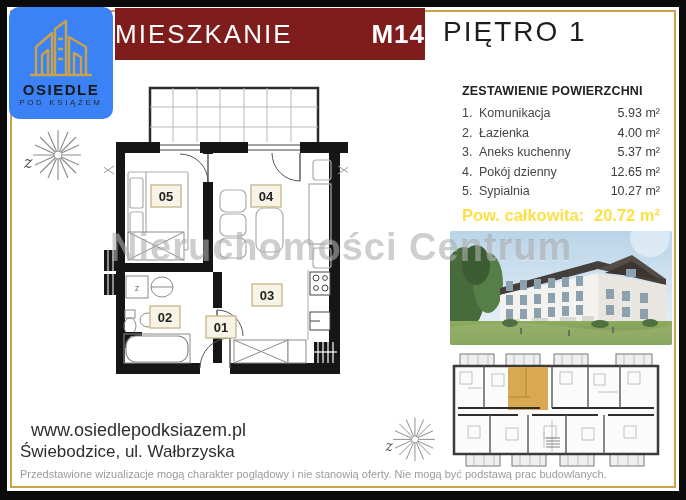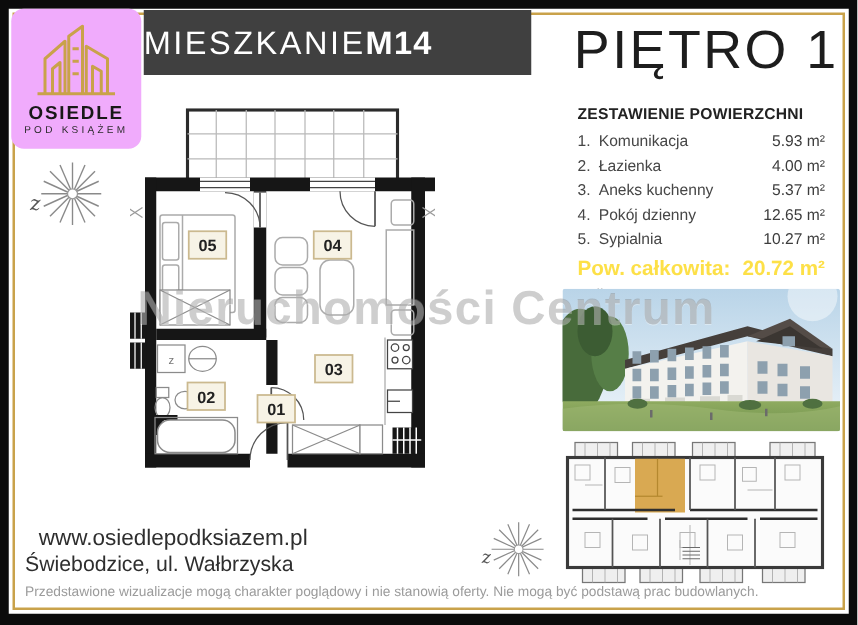--- a/index.html
+++ b/index.html
@@ -3,35 +3,35 @@
 <meta charset="utf-8">
 <style>
   html,body{margin:0;padding:0;}
   #canvas{position:relative;width:686px;height:500px;background:#0b0b0b;overflow:hidden;
           font-family:"Liberation Sans",sans-serif;}
   #white-area{position:absolute;left:7px;top:7px;right:7px;bottom:9px;background:#ffffff;}
   #gold-frame{position:absolute;left:10px;top:10px;right:10px;bottom:12px;
               border:2px solid #C9A24A;pointer-events:none;z-index:2;}
 
   
-  #logo-box{position:absolute;left:9px;top:7px;width:104px;height:112px;background:#f0abfc;
+  #logo-box{position:absolute;left:9px;top:7px;width:104px;height:112px;background:#3b82f6;
             border-radius:10px;z-index:4;text-align:center;}
   #logo-box svg{margin-top:10px;}
   .logo-line1{font-size:15px;font-weight:bold;color:#181818;letter-spacing:1.5px;margin-top:-2px;}
   .logo-line2{font-size:8px;color:#2a2a2a;letter-spacing:2.6px;margin-top:0;}
 
   
-  #title-bar{position:absolute;left:115px;top:8px;width:310px;height:52px;background:#404040;
-             z-index:4;display:flex;align-items:center;justify-content:flex-start;}
+  #title-bar{position:absolute;left:115px;top:8px;width:310px;height:52px;background:#7f1d1d;
+             z-index:4;display:flex;align-items:center;justify-content:space-between;}
   #title-bar .t1{color:#fff;font-size:26px;letter-spacing:2px;font-weight:500;}
   #title-bar .t2{color:#fff;font-size:26px;letter-spacing:1px;font-weight:800;margin-left:0;}
 
   
-  #floor-label{position:absolute;left:443px;top:16px;width:228px;text-align:right;
-               font-size:43px;letter-spacing:2px;color:#1d1d1d;font-weight:400;z-index:3;}
+  #floor-label{position:absolute;left:443px;top:16px;width:228px;text-align:left;
+               font-size:28px;letter-spacing:2px;color:#1d1d1d;font-weight:400;z-index:3;}
 
   
   #summary{position:absolute;left:462px;top:84px;width:198px;z-index:3;color:#464646;}
   #summary .heading{font-size:12.5px;font-weight:bold;color:#222;margin-bottom:6px;letter-spacing:.2px;}
   #summary .row{display:flex;font-size:12.5px;line-height:19.5px;}
   #summary .row .no{width:17px;}
   #summary .row .name{flex:1;}
   #summary .row .val{text-align:right;color:#3d3d3d;}
   #summary .total{display:flex;font-size:16.5px;font-weight:bold;color:#fde047;line-height:24px;margin-top:1px;}
   #summary .total .name{flex:1;}

